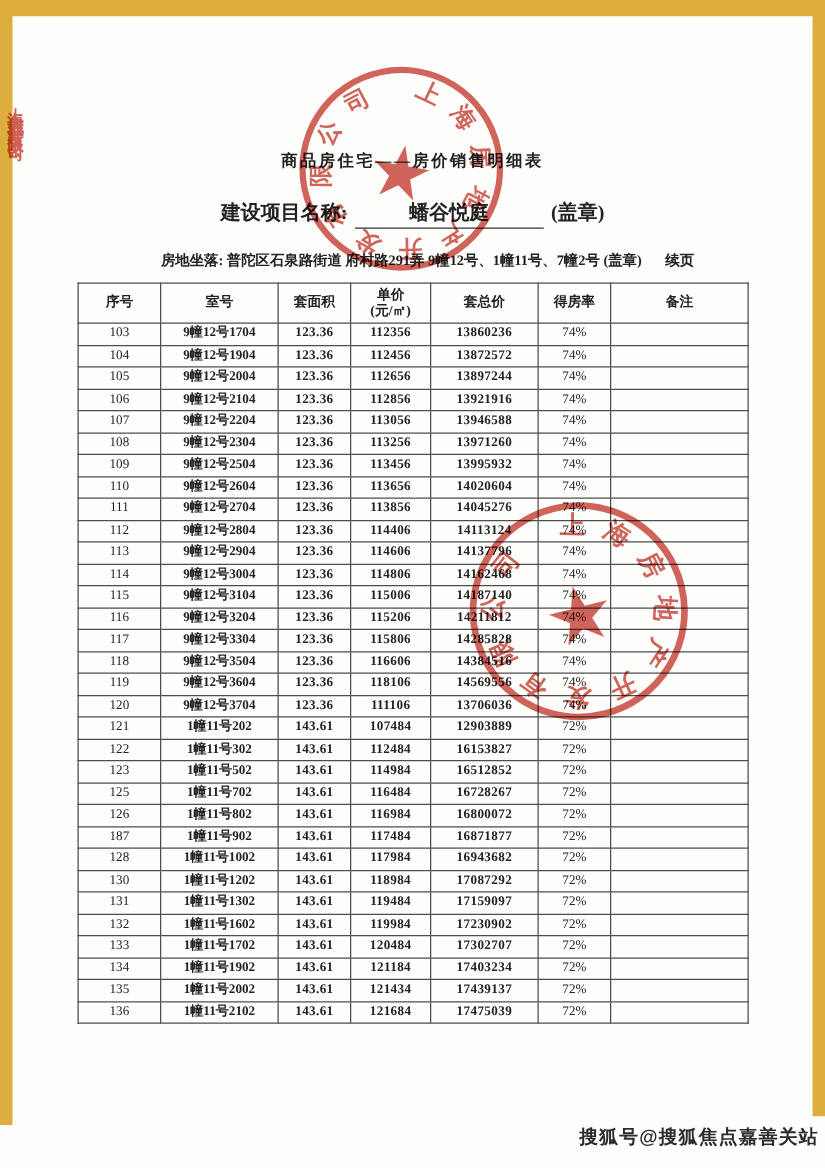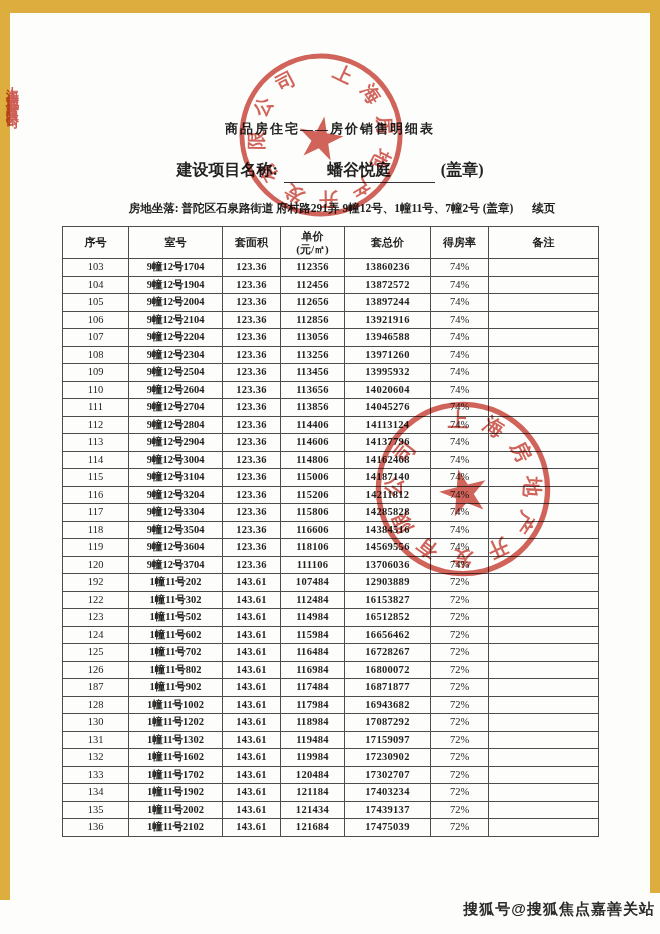--- a/index.html
+++ b/index.html
@@ -269,21 +269,21 @@
         <tr>
           <td>120</td>
           <td>9幢12号3704</td>
           <td>123.36</td>
           <td>111106</td>
           <td>13706036</td>
           <td>74%</td>
           <td></td>
         </tr>
         <tr>
-          <td>192</td>
+          <td>121</td>
           <td>1幢11号202</td>
           <td>143.61</td>
           <td>107484</td>
           <td>12903889</td>
           <td>72%</td>
           <td></td>
         </tr>
         <tr>
           <td>122</td>
           <td>1幢11号302</td>
@@ -292,29 +292,20 @@
           <td>16153827</td>
           <td>72%</td>
           <td></td>
         </tr>
         <tr>
           <td>123</td>
           <td>1幢11号502</td>
           <td>143.61</td>
           <td>114984</td>
           <td>16512852</td>
-          <td>72%</td>
-          <td></td>
-        </tr>
-        <tr>
-          <td>124</td>
-          <td>1幢11号602</td>
-          <td>143.61</td>
-          <td>115984</td>
-          <td>16656462</td>
           <td>72%</td>
           <td></td>
         </tr>
         <tr>
           <td>125</td>
           <td>1幢11号702</td>
           <td>143.61</td>
           <td>116484</td>
           <td>16728267</td>
           <td>72%</td>

